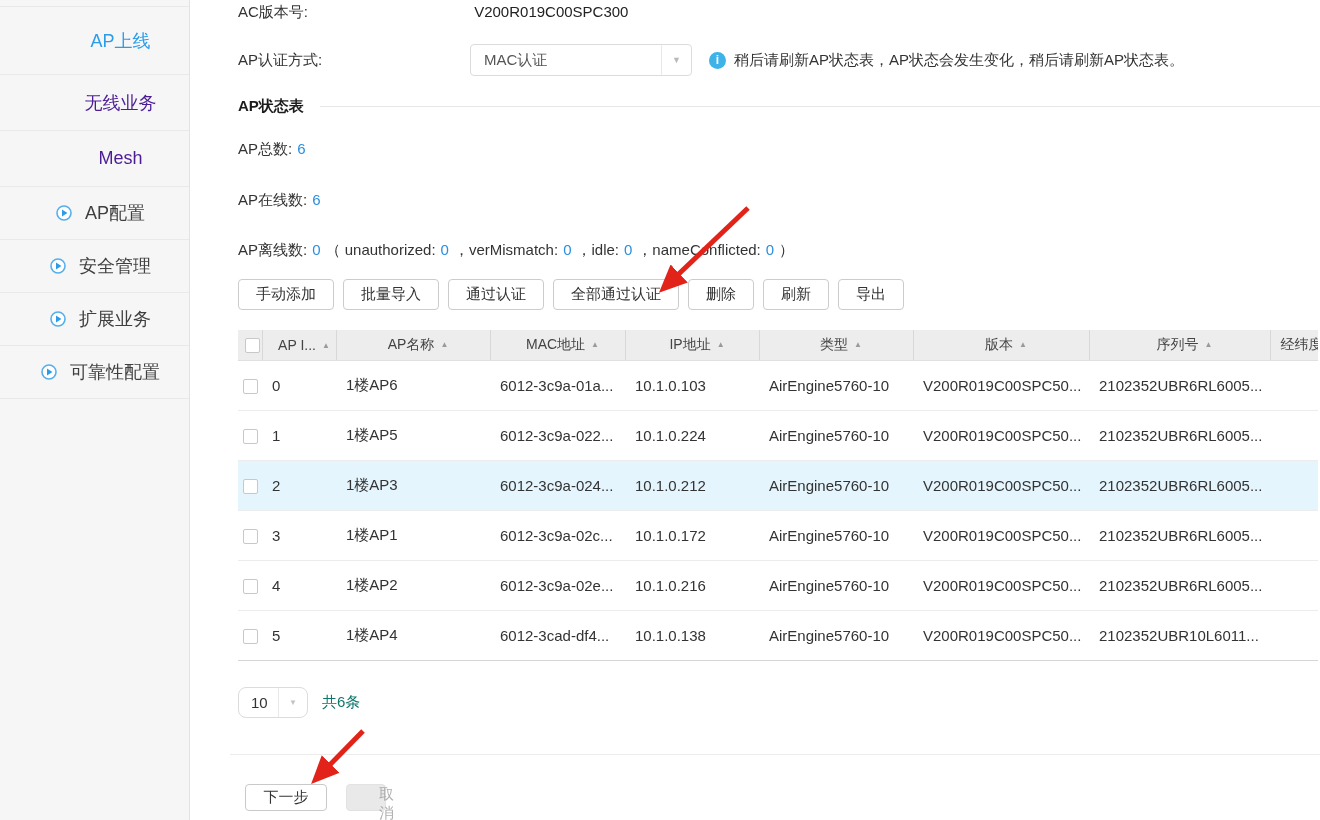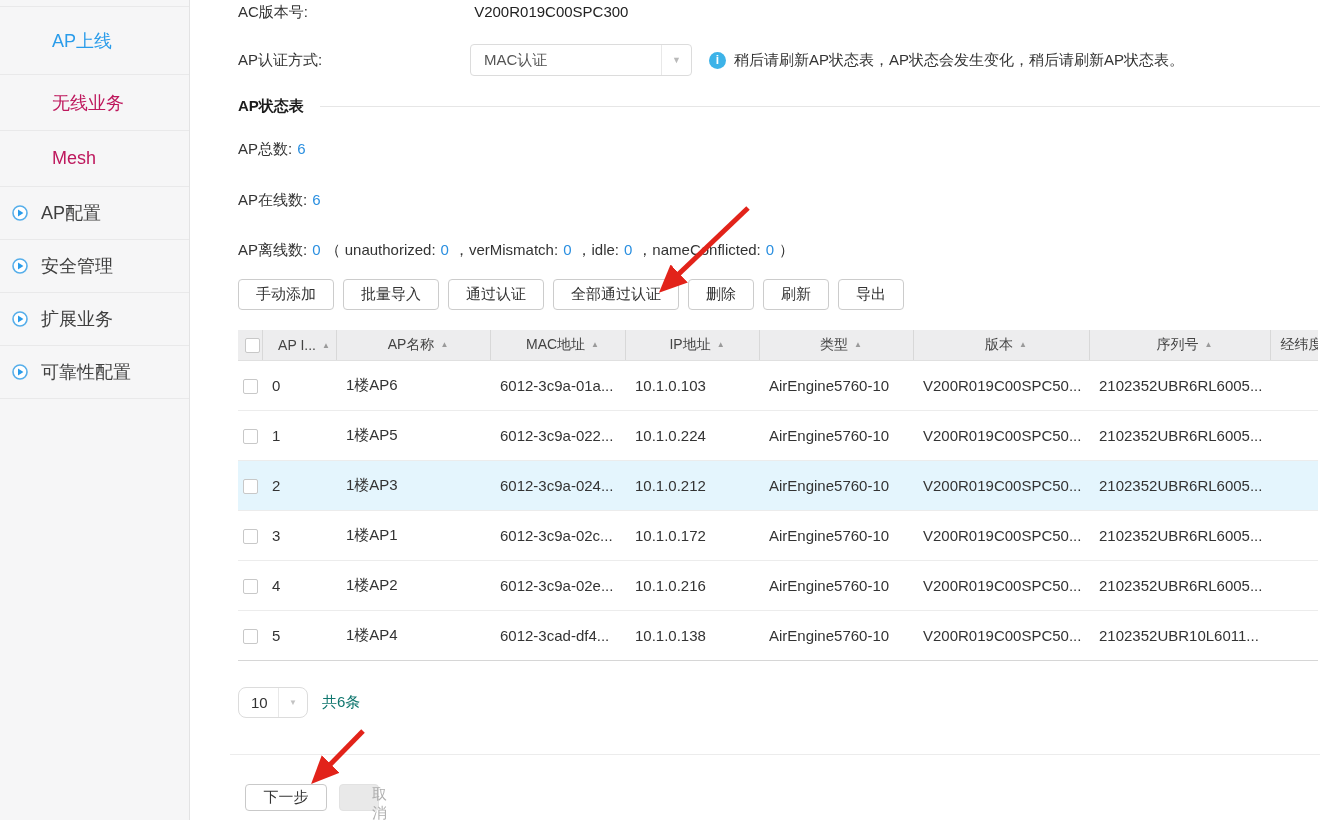--- a/index.html
+++ b/index.html
@@ -4,22 +4,22 @@
 <style>
   * { margin:0; padding:0; box-sizing:border-box; }
   html,body { width:1320px; height:820px; overflow:hidden; background:#fff;
     font-family:"Liberation Sans","DejaVu Sans",sans-serif; }
   .app { display:flex; width:1320px; height:820px; }
 
   
   .sidebar { width:190px; height:820px; background:#f6f6f7; border-right:1px solid #e3e3e4; flex:none; }
   .side-stub { height:7px; border-bottom:1px solid #e9e9ea; }
   .side-item { display:flex; align-items:center; border-bottom:1px solid #e9e9ea;
-    font-size:18px; height:53px; cursor:pointer; }
-  .side-item.sub { padding-left:52px; color:#be185d; }
+    font-size:18px; height:53px; cursor:pointer;justify-content:center; }
+  .side-item.sub { padding-left:52px; color:#4c1d95; }
   .side-item.sub.active { color:#2a9cea; }
   .side-item.parent { padding-left:12px; color:#3f3f3f; }
   .side-item.parent .play-icon { margin-right:13px; display:flex; }
   #side-menu .side-item:nth-of-type(1){ height:68px; }
   #side-menu .side-item:nth-of-type(2),#side-menu .side-item:nth-of-type(3){ height:56px; }
 
   
   .content { position:relative; flex:1; background:#fff; }
   .flabel { display:inline-block; width:232px; font-size:15px; color:#333; }
   .row-version { position:absolute; top:3px; left:48px; font-size:15px; color:#222; }
@@ -66,21 +66,21 @@
   .pagination { position:absolute; top:687px; left:48px; display:flex; align-items:center; }
   .page-select { width:70px; height:31px; border:1px solid #dcdcdc; border-radius:8px;
     background:#fff; display:flex; align-items:stretch; cursor:pointer; }
   .ps-text { flex:1; display:flex; align-items:center; padding-left:12px; font-size:15px; color:#333; }
   .ps-arrow { width:29px; border-left:1px solid #e8e8e8; display:flex; align-items:center;
     justify-content:center; color:#c3c3c3; font-size:8px; }
   .total-text { margin-left:14px; font-size:15px; color:#0f766e; }
 
   .bottom-divider { position:absolute; top:754px; left:40px; right:0; height:1px; background:#ececec; }
 
-  .footer-actions { position:absolute; top:784px; left:55px; display:flex; gap:12px; }
+  .footer-actions { position:absolute; top:784px; left:55px; display:flex; gap:19px; }
   .btn { height:27px; border-radius:4px; font-size:15px; cursor:pointer; font-family:inherit; }
   .next-btn { width:82px; background:#fff; border:1px solid #c9c9c9; color:#333; }
   .cancel-btn { width:40px; background:#e9e9e9; border:1px solid #e2e2e2; color:#aeaeae;padding-left:32px; }
 
   .arrow-overlay { position:absolute; left:0; top:0; width:1320px; height:820px;
     pointer-events:none; z-index:10; }
 </style>
 </head>
 <body>
 

